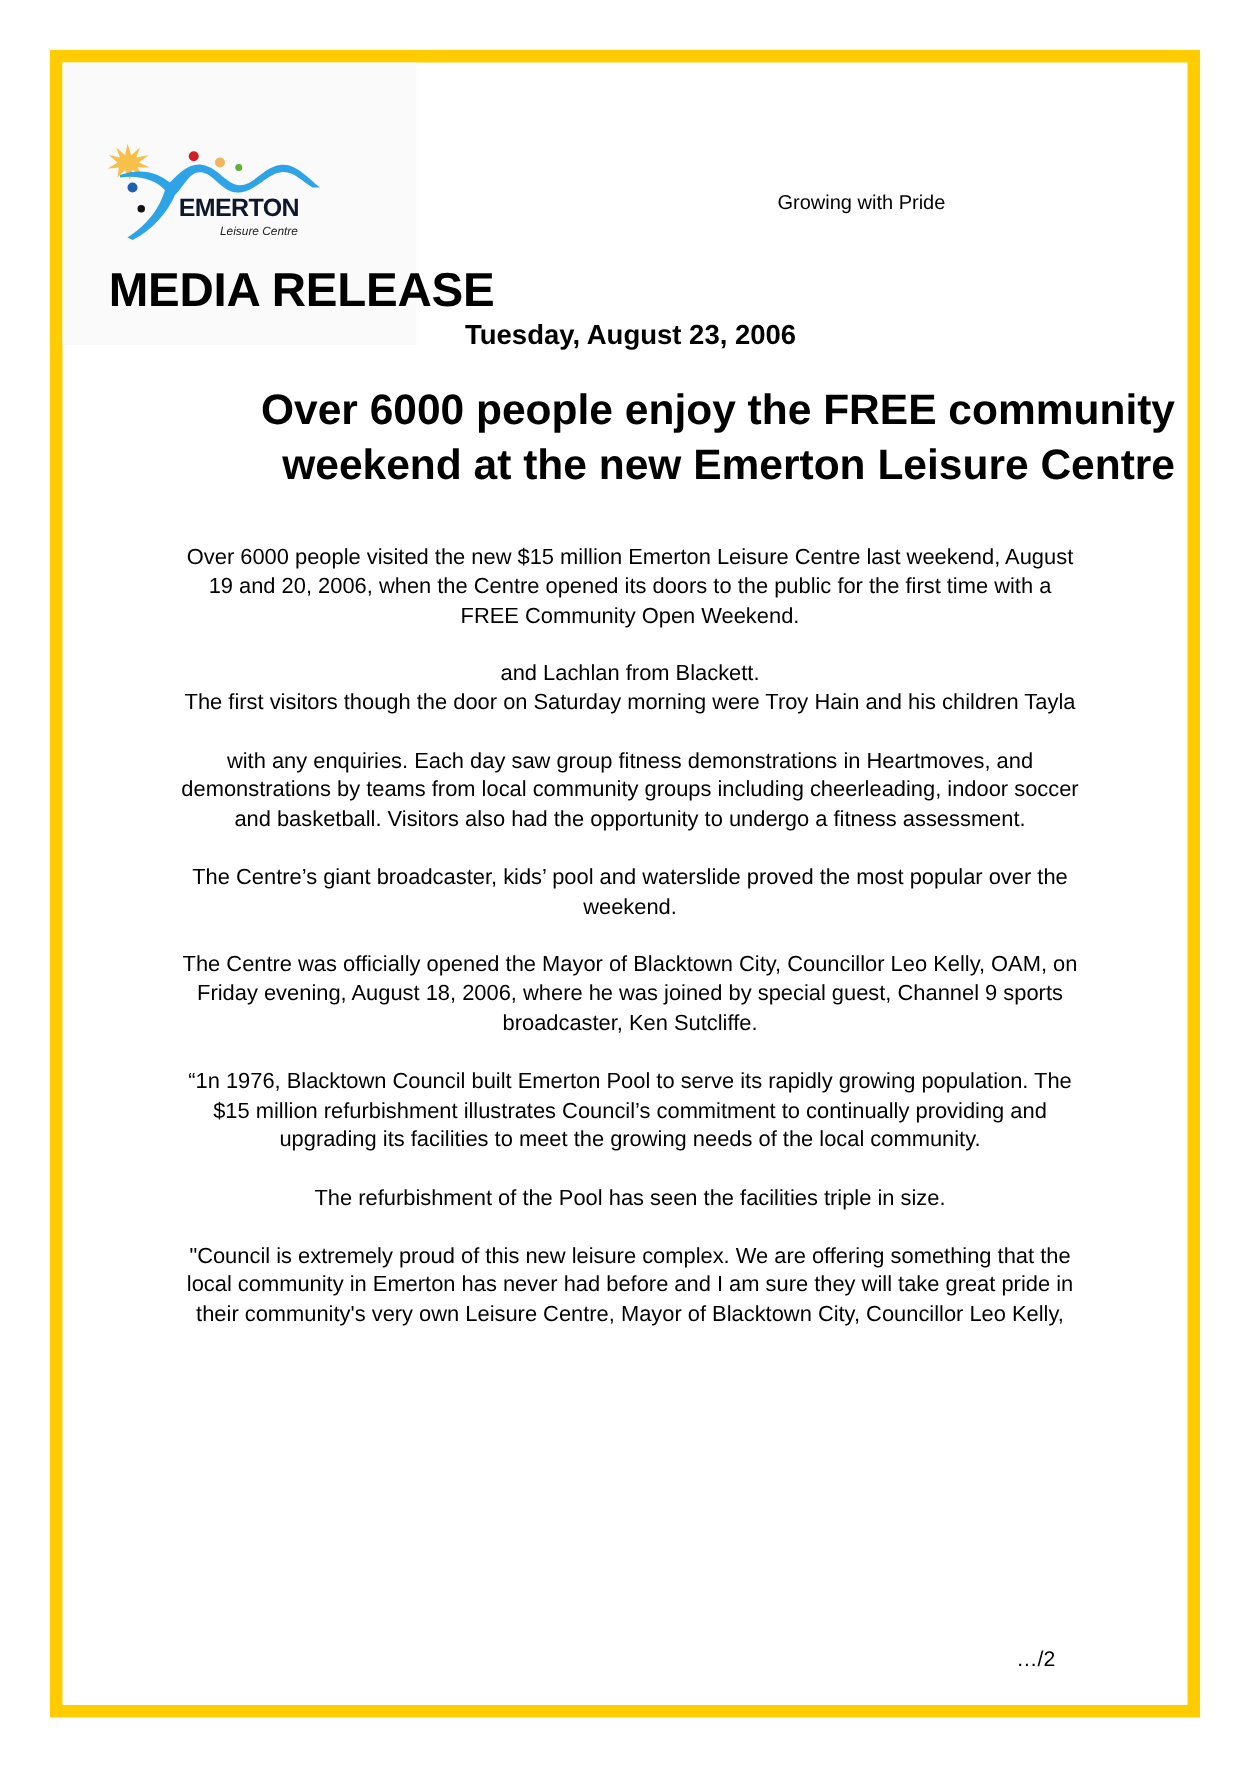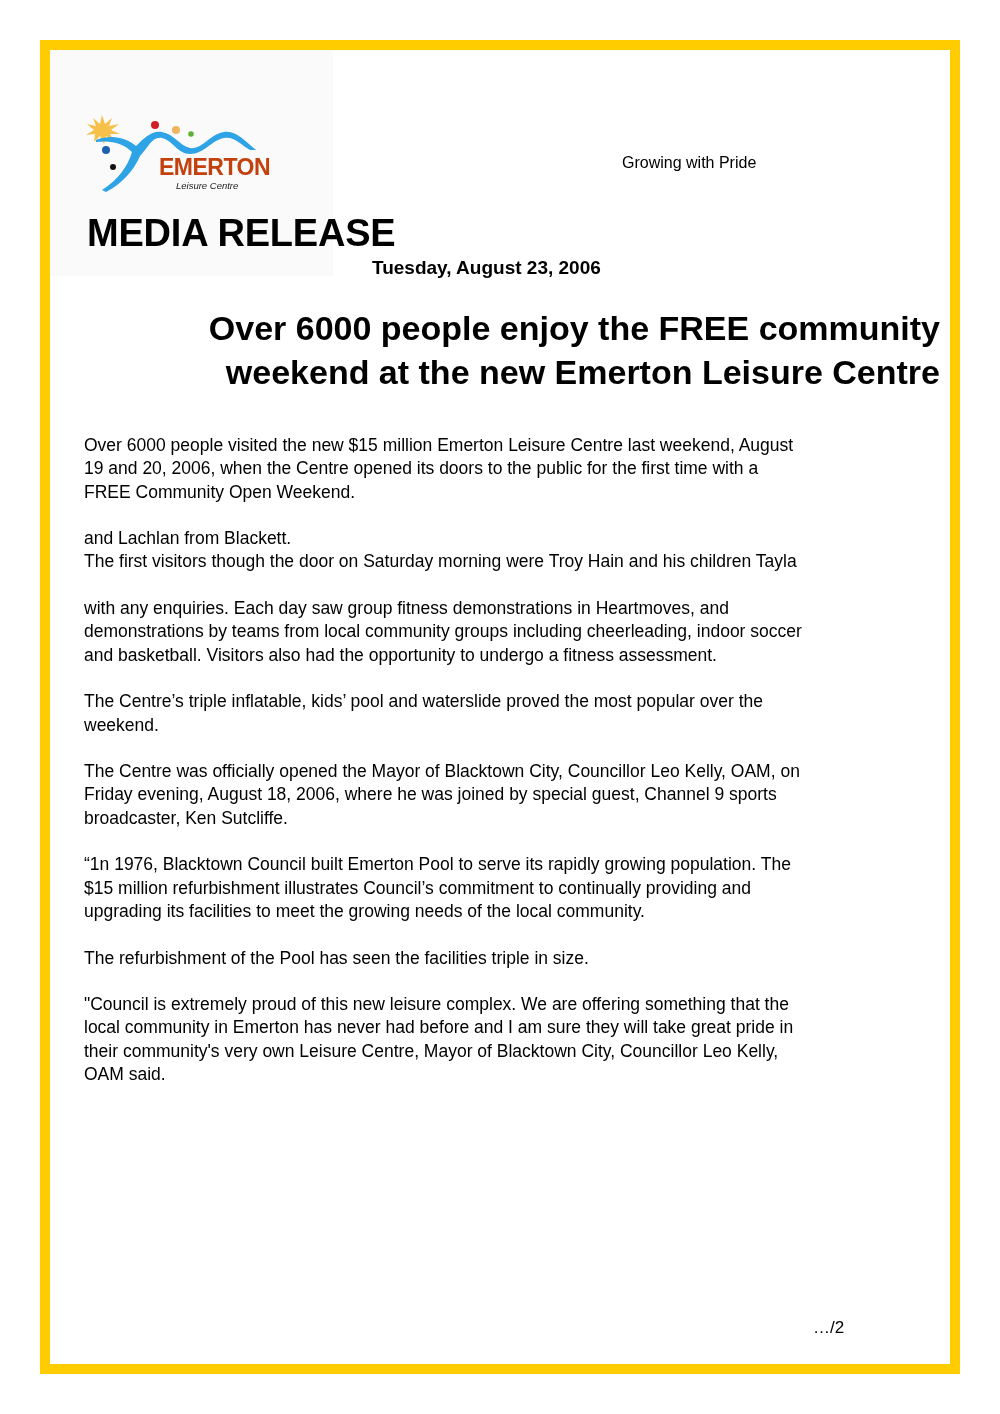--- a/index.html
+++ b/index.html
@@ -1,28 +1,28 @@
 <!DOCTYPE html>
 <html><head>
 <meta charset="utf-8">
 <style>
   html, body { margin: 0; padding: 0; background: #ffffff; }
   body { width: 1000px; height: 1414px; position: relative; overflow: hidden; font-family: "Liberation Sans", sans-serif; color: #000; }
   .page-border { position: absolute; left: 40px; top: 40px; width: 920px; height: 1334px; box-sizing: border-box; border: 10px solid #FFCC00; }
   .logo-bg { position: absolute; left: 50px; top: 50px; width: 283px; height: 226px; background: #fafafa; }
   .logo { position: absolute; left: 78px; top: 108px; width: 190px; height: 90px; }
-  .logo-word { position: absolute; left: 143px; top: 152px; font-weight: bold; font-size: 23px; letter-spacing: -0.5px; line-height: 30px; color: #c2410c; margin-left: 16px; }
+  .logo-word { position: absolute; left: 143px; top: 152px; font-weight: bold; font-size: 20px; letter-spacing: -0.5px; line-height: 30px; color: #0f172a; }
   .logo-sub { position: absolute; left: 176px; top: 181px; font-size: 9.5px; color: #222; line-height: 10px; font-style: italic; }
   .tagline { position: absolute; left: 622px; top: 154px; font-size: 16px; line-height: 18px; }
   .media-release { position: absolute; left: 87px; top: 215px; font-size: 38px; font-weight: bold; line-height: 36px; letter-spacing: -0.2px; }
-  .release-date { position: absolute; left: 372px; top: 258px; font-size: 19px; font-weight: bold; line-height: 20px; }
+  .release-date { position: absolute; left: 372px; top: 258px; font-size: 22px; font-weight: bold; line-height: 20px; }
   .headline { position: absolute; left: 60px; width: 880px; top: 307px; text-align: center; font-size: 34px; font-weight: bold; line-height: 43.5px; }
   .headline div { white-space: nowrap; text-align: right; }
   .body { position: absolute; left: 84px; top: 434px; width: 840px; font-size: 17.5px; line-height: 23.3px; }
-  .para { margin: 0 0 23.3px 0; }
+  .para { margin: 0 0 23.3px 0; text-align: center; }
   .line { white-space: nowrap; display: block; }
   .page-cont { position: absolute; left: 813px; top: 1318px; font-size: 17px; line-height: 20px; }
 </style>
 </head>
 <body>
 
 <div class="page-border"></div>
 <div class="logo-bg"></div>
 
 <div class="logo">
@@ -62,37 +62,36 @@
   <div class="para">
     <span class="line">and Lachlan from Blackett.</span>
     <span class="line">The first visitors though the door on Saturday morning were Troy Hain and his children Tayla</span>
   </div>
   <div class="para">
     <span class="line">with any enquiries. Each day saw group fitness demonstrations in Heartmoves, and</span>
     <span class="line">demonstrations by teams from local community groups including cheerleading, indoor soccer</span>
     <span class="line">and basketball. Visitors also had the opportunity to undergo a fitness assessment.</span>
   </div>
   <div class="para">
-    <span class="line">The Centre’s triple inflatable, kids’ pool and waterslide proved the most popular over the</span>
+    <span class="line">The Centre’s giant broadcaster, kids’ pool and waterslide proved the most popular over the</span>
     <span class="line">weekend.</span>
   </div>
   <div class="para">
     <span class="line">The Centre was officially opened the Mayor of Blacktown City, Councillor Leo Kelly, OAM, on</span>
     <span class="line">Friday evening, August 18, 2006, where he was joined by special guest, Channel 9 sports</span>
     <span class="line">broadcaster, Ken Sutcliffe.</span>
   </div>
   <div class="para">
     <span class="line">“1n 1976, Blacktown Council built Emerton Pool to serve its rapidly growing population. The</span>
     <span class="line">$15 million refurbishment illustrates Council’s commitment to continually providing and</span>
     <span class="line">upgrading its facilities to meet the growing needs of the local community.</span>
   </div>
   <div class="para">
     <span class="line">The refurbishment of the Pool has seen the facilities triple in size.</span>
   </div>
   <div class="para">
     <span class="line">"Council is extremely proud of this new leisure complex.  We are offering something that the</span>
     <span class="line">local community in Emerton has never had before and I am sure they will take great pride in</span>
     <span class="line">their community's very own Leisure Centre, Mayor of Blacktown City, Councillor Leo Kelly,</span>
-    <span class="line">OAM said.</span>
   </div>
 </div>
 
 <div class="page-cont">…/2</div>
 
 </body></html>

